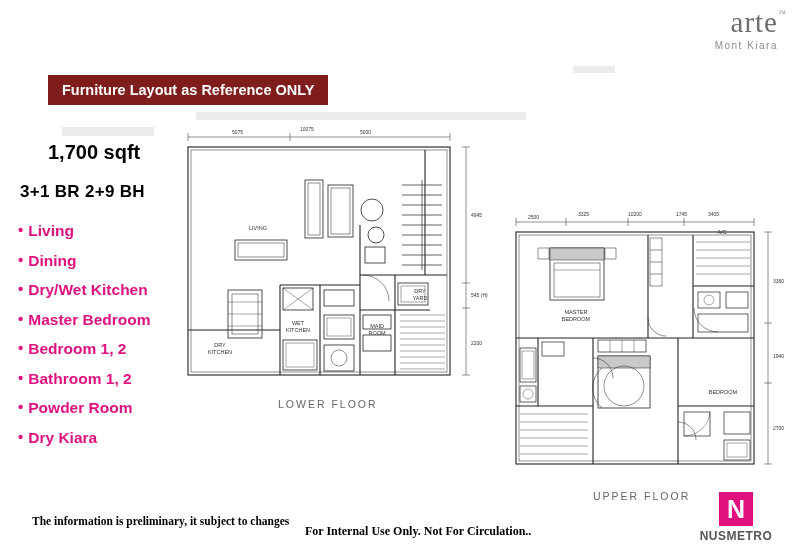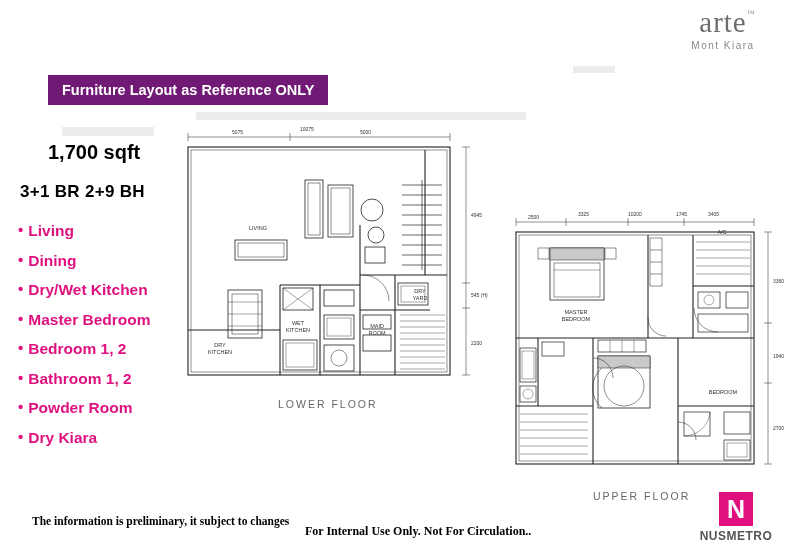--- a/index.html
+++ b/index.html
@@ -19,26 +19,26 @@
     display:flex;align-items:center;
   }
   .title-code{
     font-weight:bold;font-size:15px;color:#000;margin-left:17px;letter-spacing:.2px;
   }
   .title-text{
     font-weight:bold;font-size:15px;color:#000;margin-left:28px;letter-spacing:.1px;
   }
   .ref-bar{
     position:absolute;left:48px;top:75px;height:30px;
-    background:#701a75;color:#fff;display:flex;align-items:center;
+    background:#7f1d1d;color:#fff;display:flex;align-items:center;
     padding:0 14px;font-weight:bold;font-size:14.5px;
   }
 
   
-  .logo{position:absolute;right:22px;top:8px;text-align:center;width:110px;}
+  .logo{position:absolute;right:22px;top:8px;text-align:right;width:110px;}
   .logo-word{
     font-family:"Liberation Serif", serif;
     font-size:29px;color:#6e6e6e;letter-spacing:1px;line-height:1;
     position:relative;display:inline-block;
   }
   .logo-tm{font-size:8px;position:absolute;top:2px;right:-9px;color:#8b8b8b;}
   .logo-sub{font-size:10px;color:#8b8b8b;letter-spacing:1.5px;margin-top:3px;}
 
   
   .sqft{

